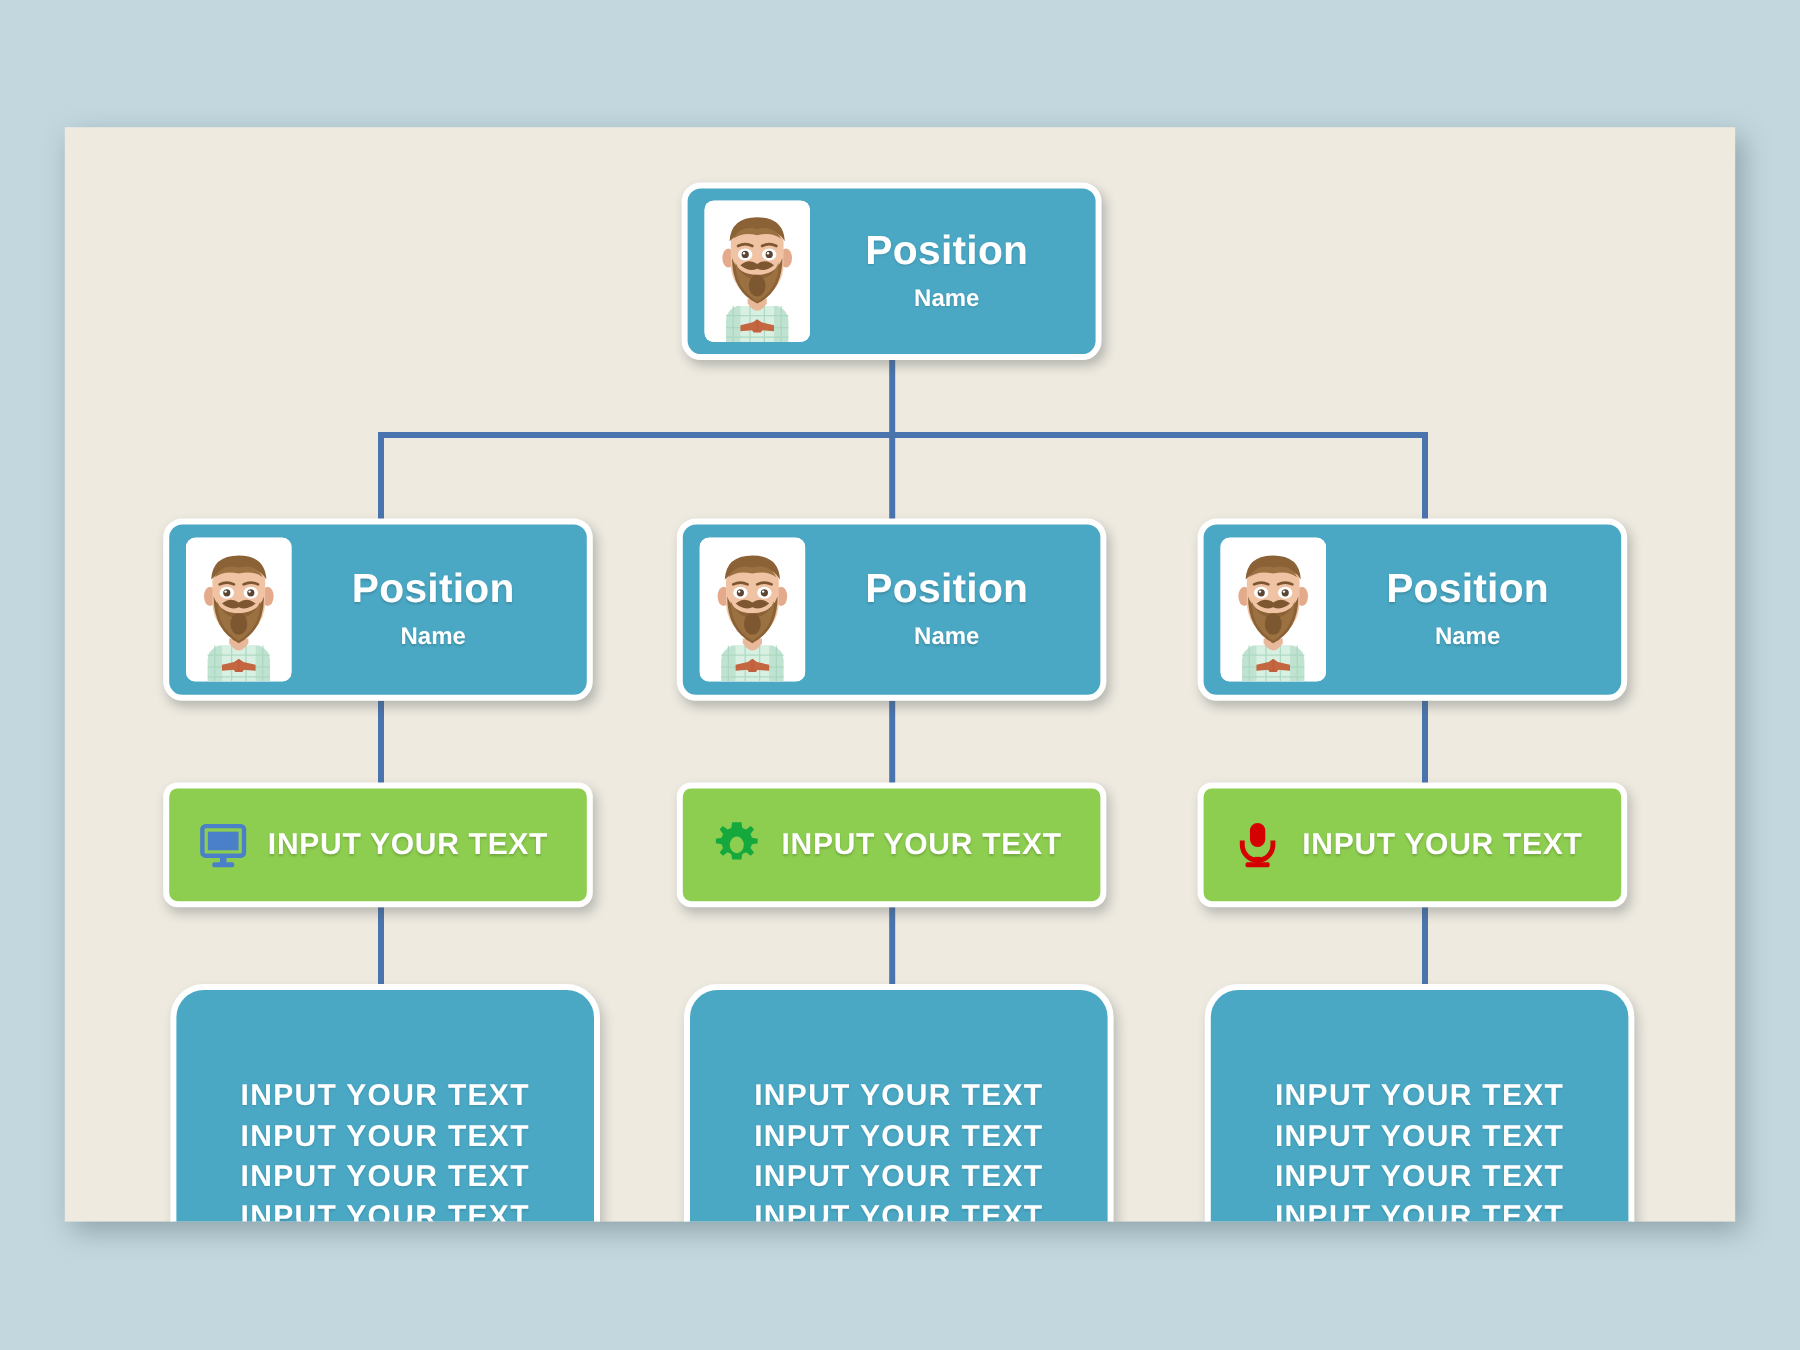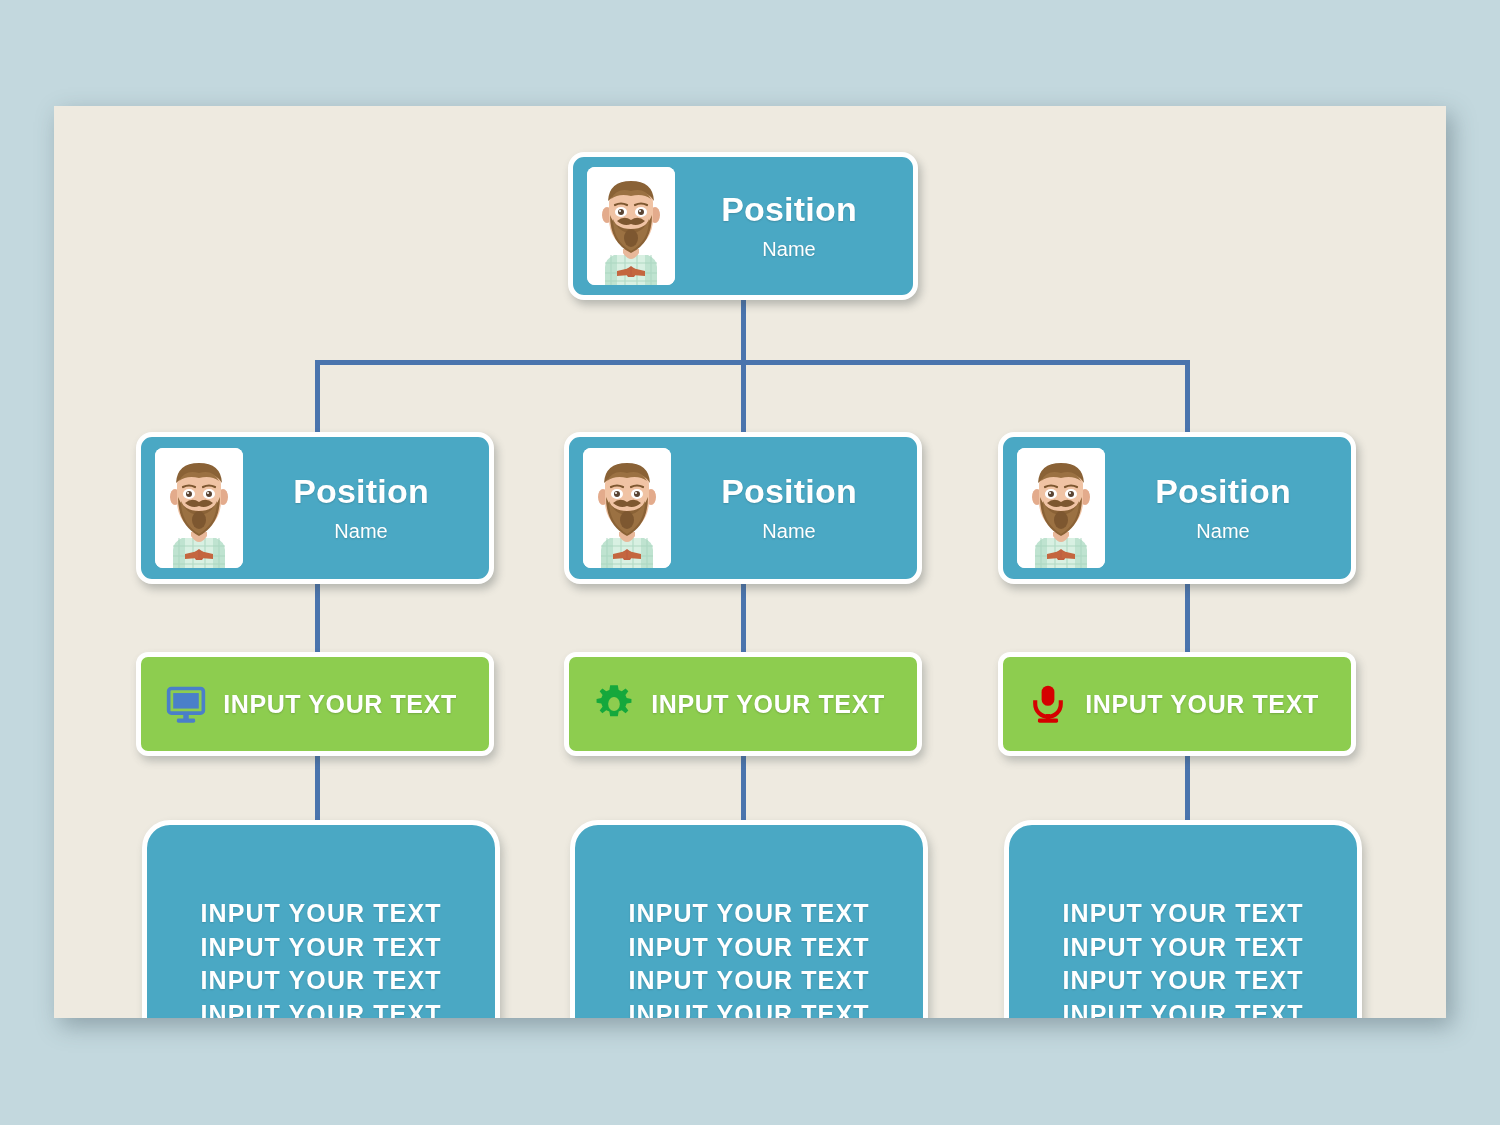--- a/index.html
+++ b/index.html
@@ -66,21 +66,21 @@
     color: #ffffff;
     padding-right: 10px;
   }
   .person-card .pos-label {
     font-weight: bold;
     line-height: 1.05;
     letter-spacing: 0.2px;
     text-shadow: 0 1px 2px rgba(0,0,0,0.16);
   }
   .person-card .name-label {
-    font-weight: normal;
+    font-weight: bold;
     line-height: 1.1;
     text-shadow: 0 1px 2px rgba(0,0,0,0.16);
   }
 
   
   .card-top { width: 350px; height: 148px; }
   .card-top .avatar-frame { width: 88px; height: 118px; }
   .card-top .pos-label { font-size: 34px; }
   .card-top .name-label { font-size: 20px; margin-top: 10px; }
 

